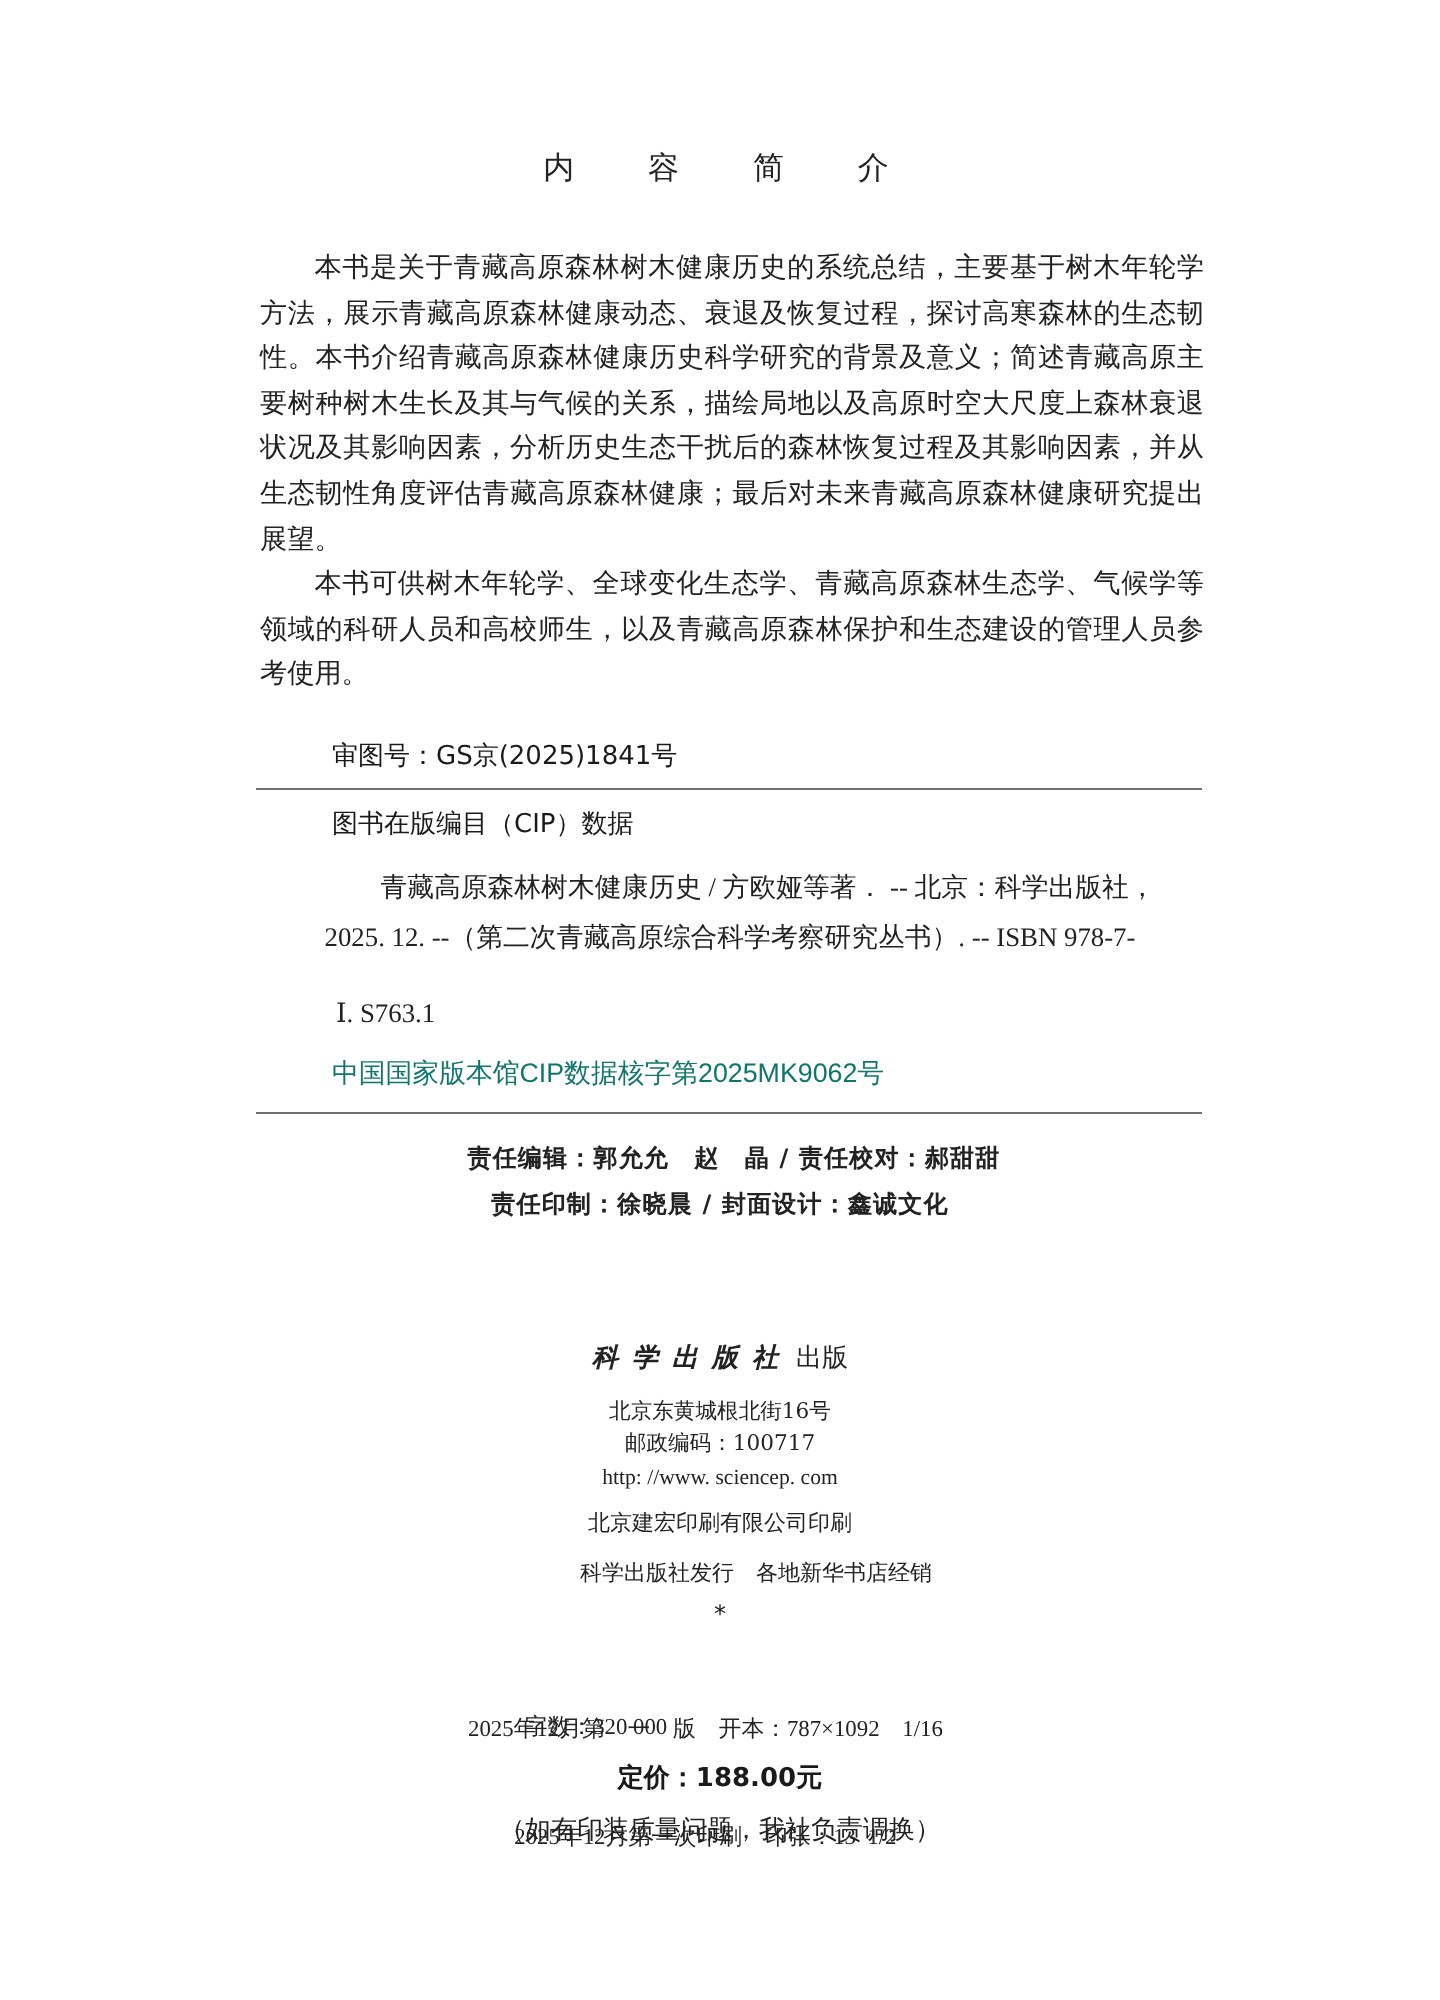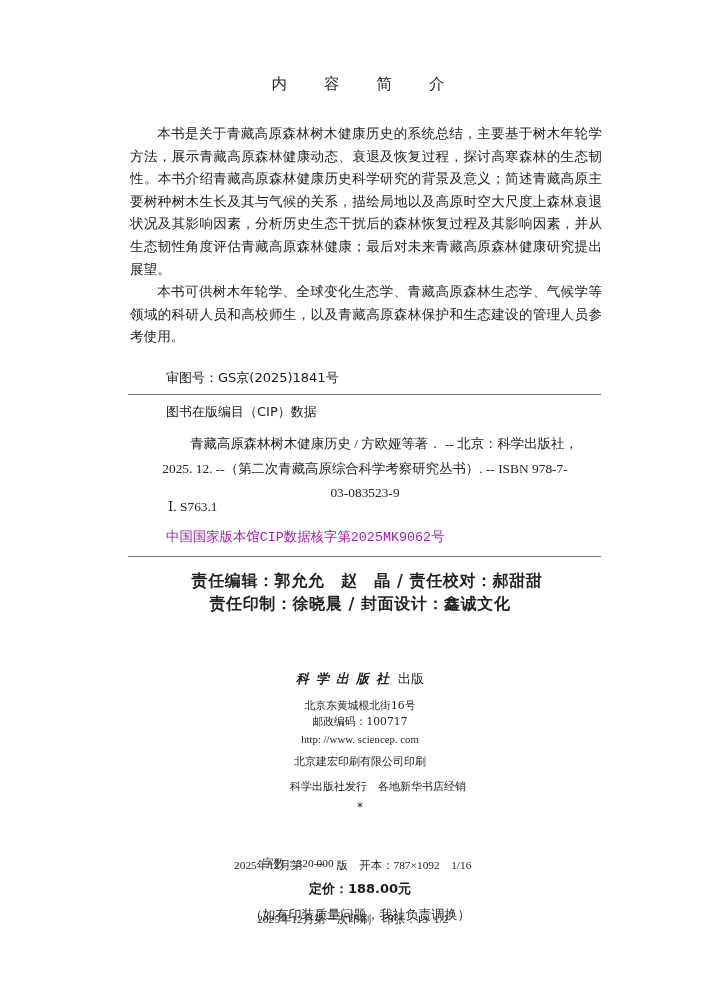--- a/index.html
+++ b/index.html
@@ -79,31 +79,31 @@
     .cip-line.cont { margin-left: -38px; }
 
     .cip-class {
       left: 168px; top: 499px;
       font-family: "Liberation Serif", "DejaVu Serif", serif;
       font-size: 13.4px;
       color: #222;
     }
     .cip-number {
       left: 166px; top: 528px;
-      font-family: Liberation Mono, monospace;
+      font-family: Liberation Sans, sans-serif;
       font-size: 13.4px;
-      color: #a21caf;
+      color: #0f766e;
     }
 
     
     .credits {
       left: 0; width: 720px;
       text-align: center;
       font-family: "DejaVu Serif", "Liberation Serif", serif;
-      font-size: 16px;
+      font-size: 12px;
       font-weight: bold;
       color: #222;
       letter-spacing: 0.6px;
     }
     .credits-1 { top: 571px; padding-left: 14px; box-sizing: border-box; }
     .credits-2 { top: 594px; }
 
     
     .pub-line {
       left: 0; width: 720px;
@@ -182,21 +182,20 @@
   <span>审图号：</span><span>GS京(2025)1841号</span>
 </div>
 
 <div class="abs rule rule-1"></div>
 
 <div class="abs cip-heading">图书在版编目（CIP）数据</div>
 
 <div class="abs cip-body">
   <span class="cip-line first">青藏高原森林树木健康历史 / 方欧娅等著．  --  北京：科学出版社，</span>
   <span class="cip-line cont">2025. 12. --（第二次青藏高原综合科学考察研究丛书）. --  ISBN 978-7-</span>
-  <span class="cip-line cont">03-083523-9</span>
 </div>
 
 <div class="abs cip-class">Ⅰ. S763.1</div>
 <div class="abs cip-number">中国国家版本馆CIP数据核字第2025MK9062号</div>
 
 <div class="abs rule rule-2"></div>
 
 <div class="abs credits credits-1">责任编辑：郭允允　赵　晶 / 责任校对：郝甜甜</div>
 <div class="abs credits credits-2">责任印制：徐晓晨 / 封面设计：鑫诚文化</div>
 

